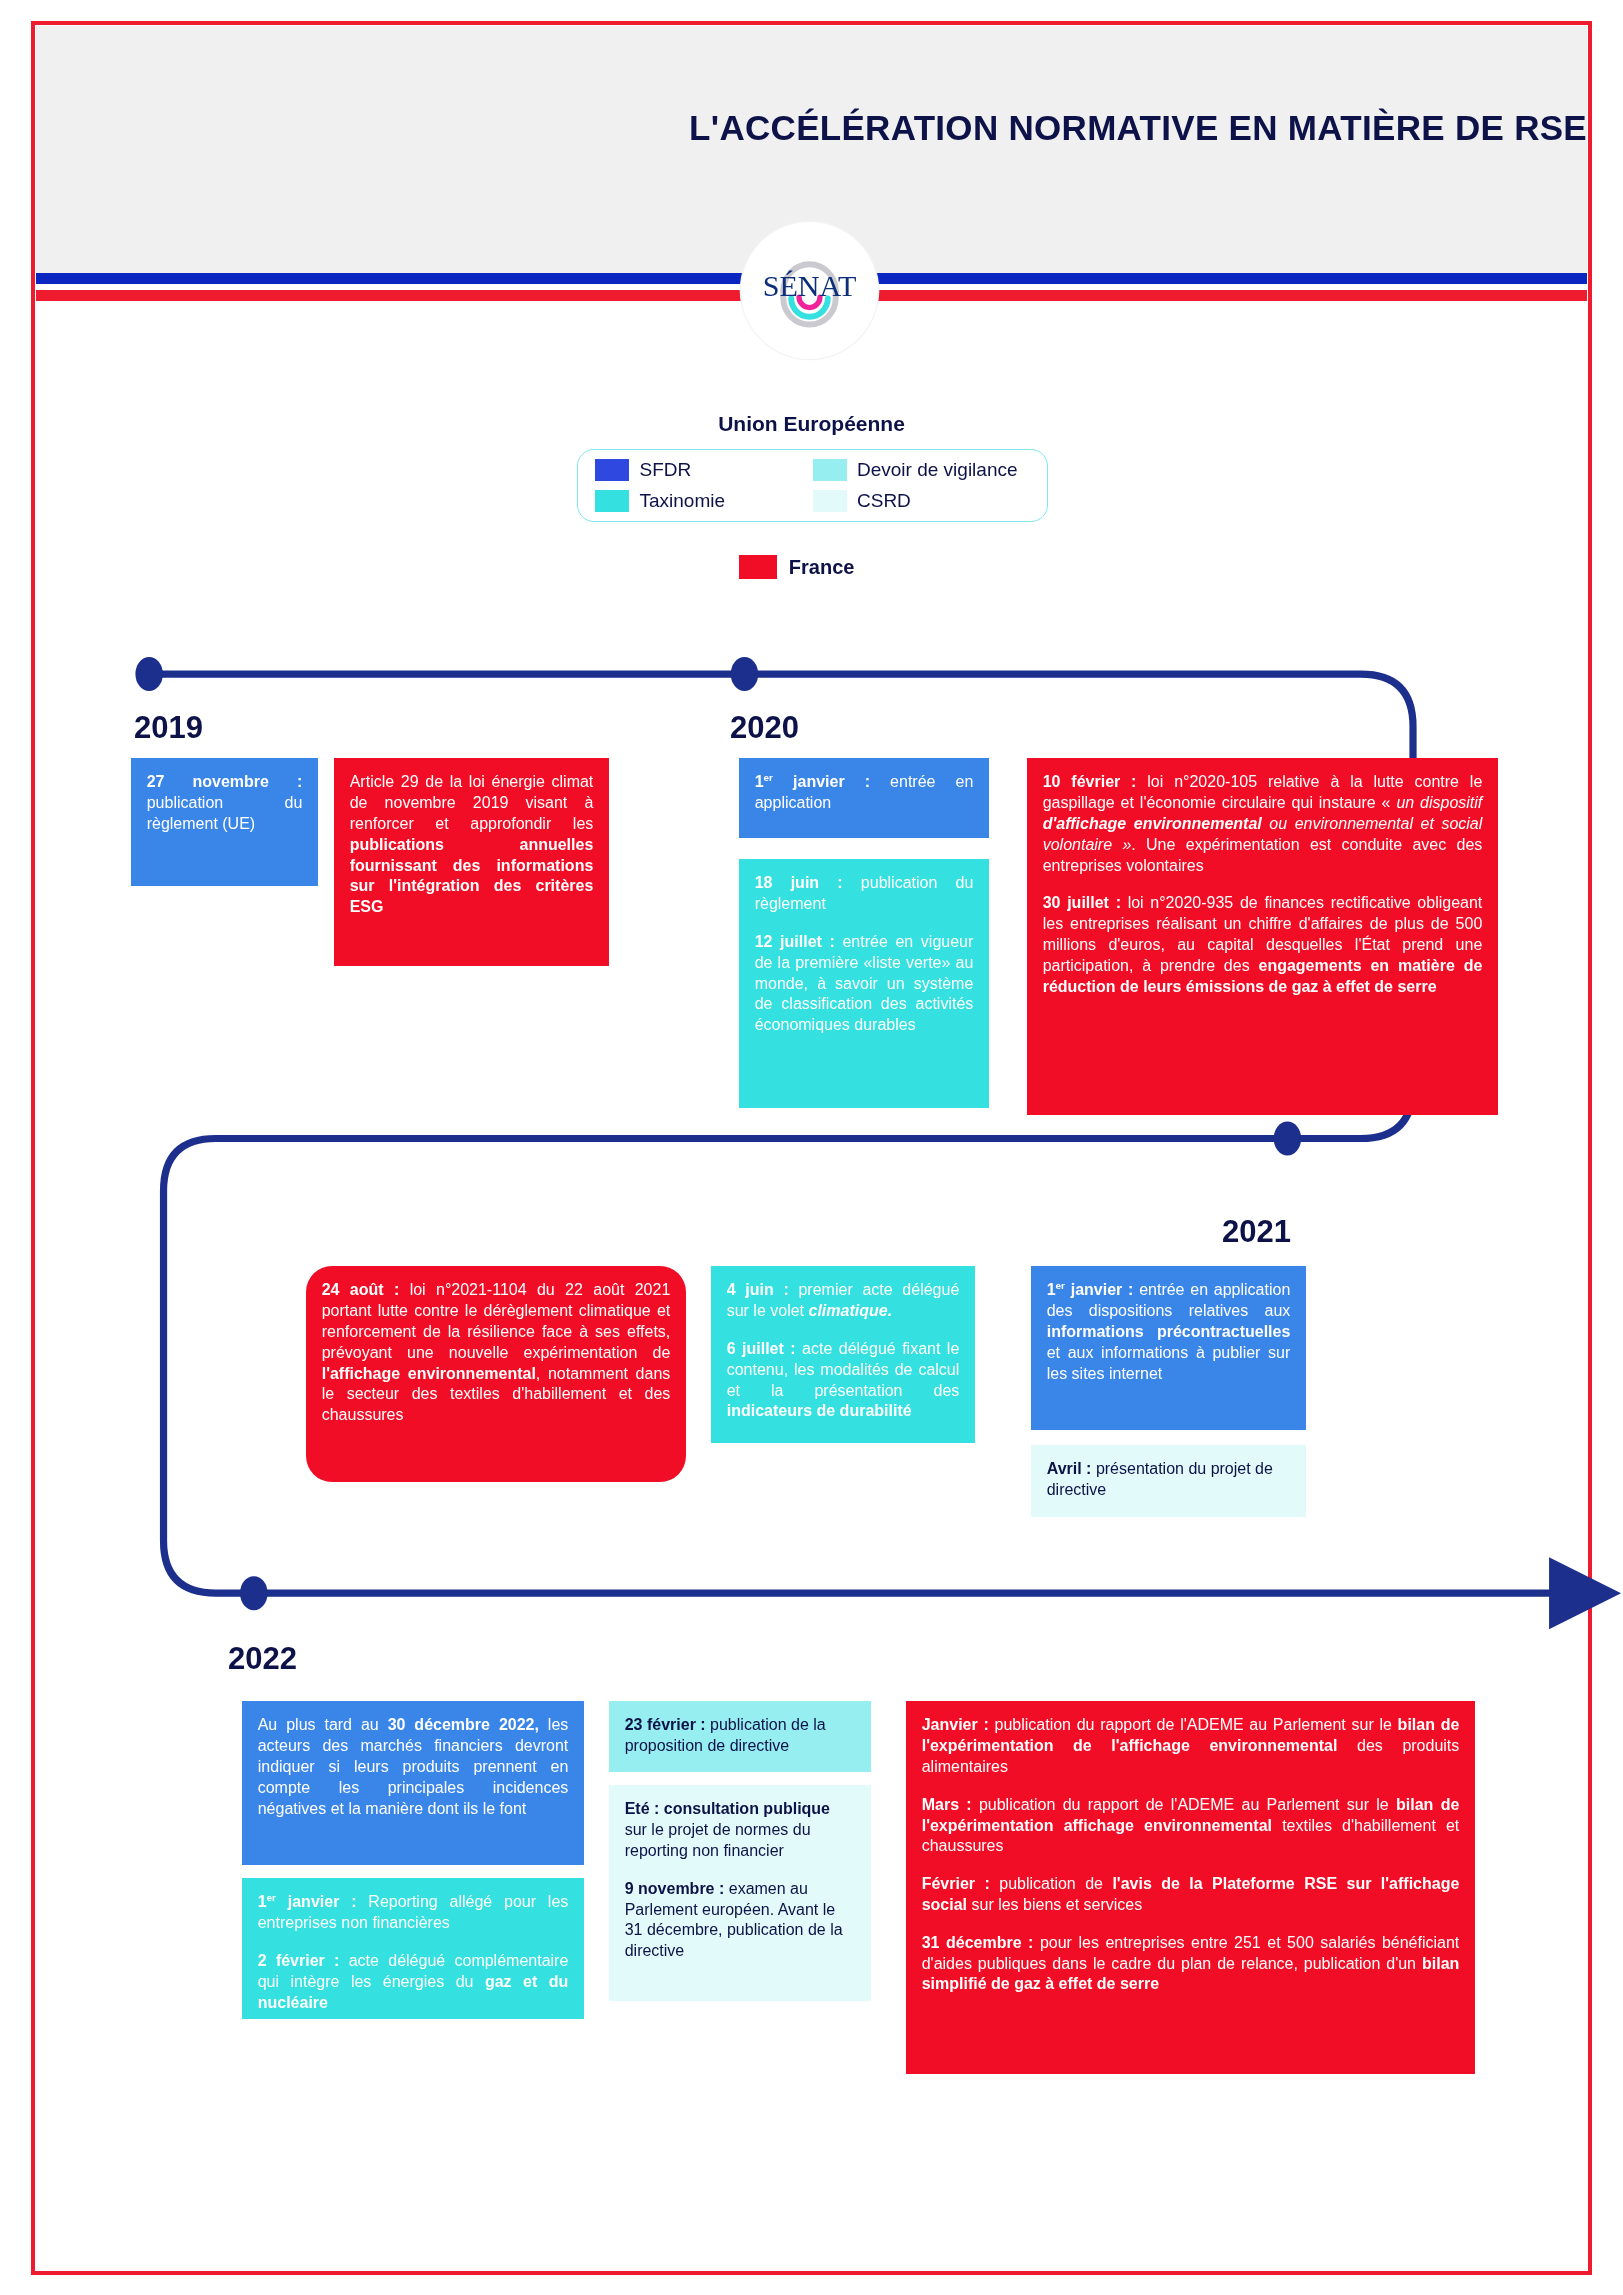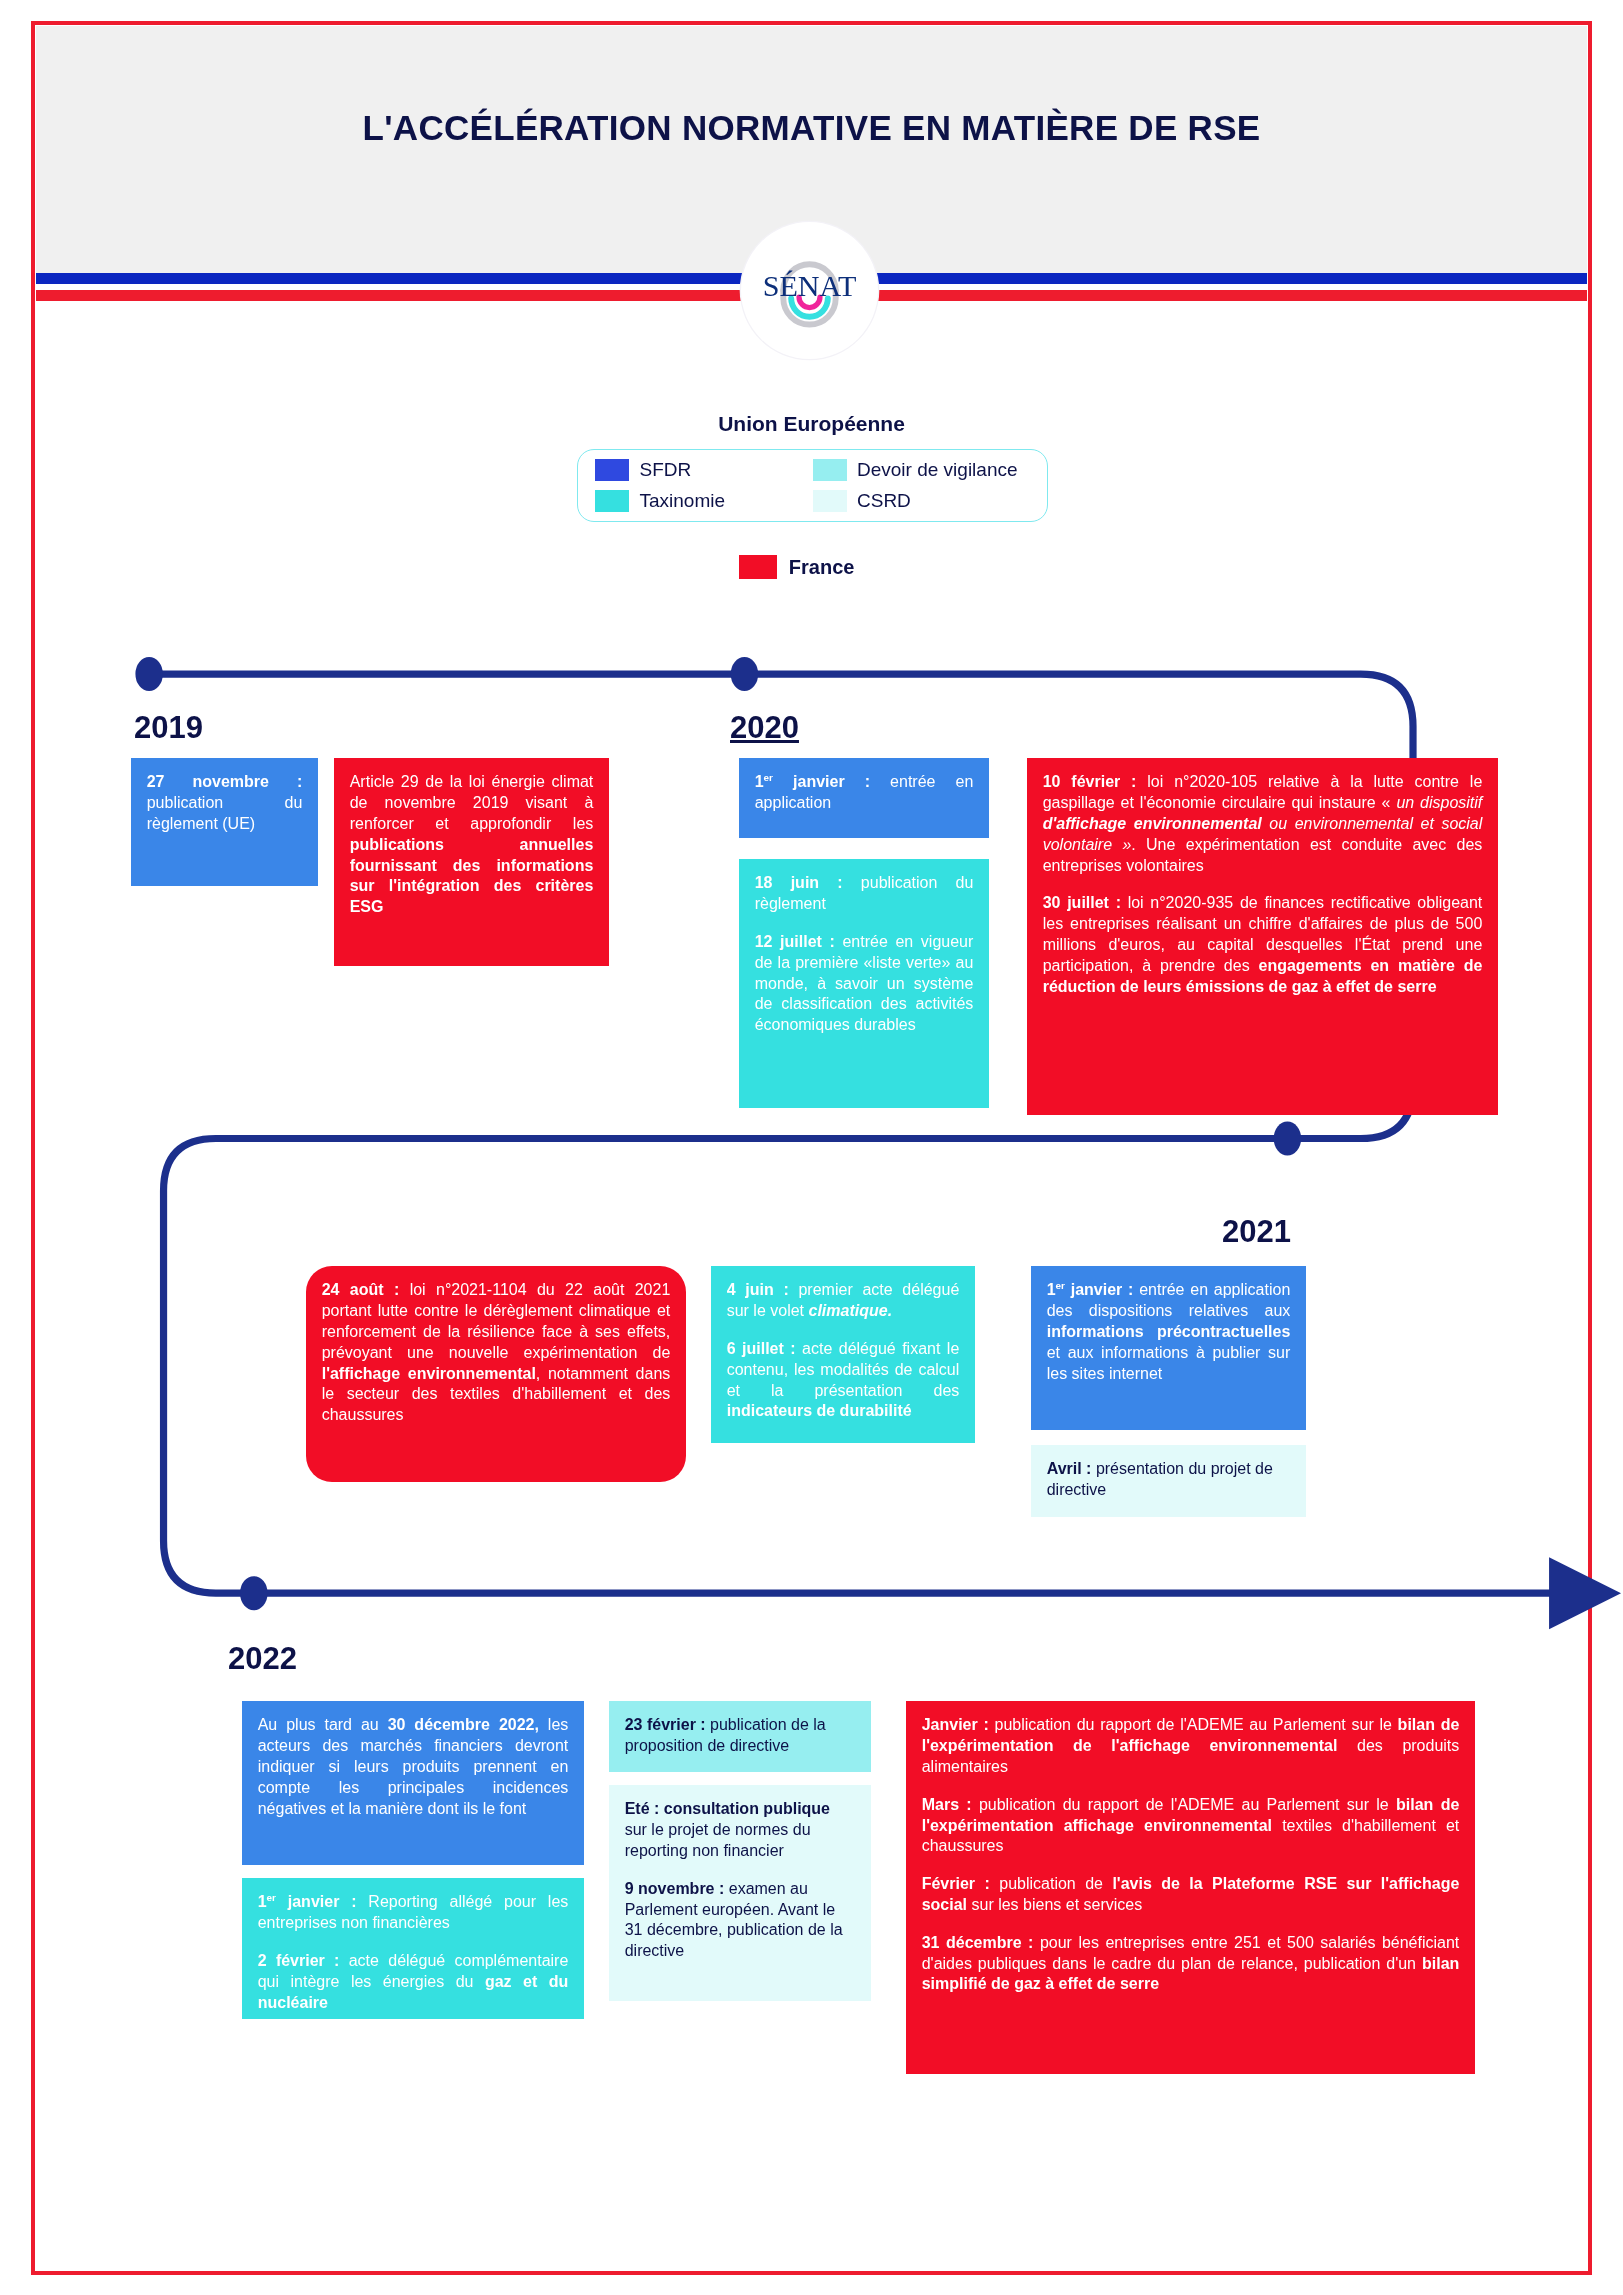--- a/index.html
+++ b/index.html
@@ -28,21 +28,21 @@
   .header-band{
     position:absolute;
     left:36px;top:25.5px;
     width:1551px;height:247px;
     background:#f0f0f0;
   }
   .header-title{
     position:absolute;
     left:36px;top:108px;
     width:1551px;
-    text-align:center;
+    text-align:right;
     font-size:35px;
     font-weight:bold;
     letter-spacing:0.3px;
     color:#0d1248;
   }
   
   .rule-blue{
     position:absolute;
     left:36px;top:273px;
     width:1551px;height:11px;
@@ -198,21 +198,21 @@
     </defs>
     <path d="M228,70 L2080,70 Q2160,70 2160,150 L2160,700 Q2160,780 2080,780
              L330,780 Q250,780 250,860 L250,1395 Q250,1475 330,1475 L2390,1475" fill="none" stroke="#1c2f8c" stroke-width="11" marker-end="url(#arrowend)"></path>
     <ellipse cx="228" cy="70" rx="21" ry="26" fill="#1c2f8c"></ellipse>
     <ellipse cx="1138" cy="70" rx="21" ry="26" fill="#1c2f8c"></ellipse>
     <ellipse cx="1968" cy="780" rx="21" ry="26" fill="#1c2f8c"></ellipse>
     <ellipse cx="388" cy="1475" rx="21" ry="26" fill="#1c2f8c"></ellipse>
   </svg>
 
   <div class="year" style="left:134px;top:710px;">2019</div>
-  <div class="year" style="left:730px;top:710px;text-decoration:underline;">2020</div>
+  <div class="year" style="left:730px;top:710px;">2020</div>
   <div class="year" style="left:1222px;top:1214px;">2021</div>
   <div class="year" style="left:228px;top:1641px;">2022</div>
 
   <div class="card c-sfdr" style="left:131px;top:758px;width:187px;height:128px;">
     <p><b>27 novembre :</b><span> publication du règlement (UE)</span></p>
   </div>
 
   <div class="card c-fr" style="left:334px;top:758px;width:275px;height:208px;">
     <p><span>Article 29 de la loi énergie climat de novembre 2019 visant à renforcer et approfondir les </span><b>publications annuelles fournissant des informations sur l'intégration des critères ESG</b></p>
   </div>

